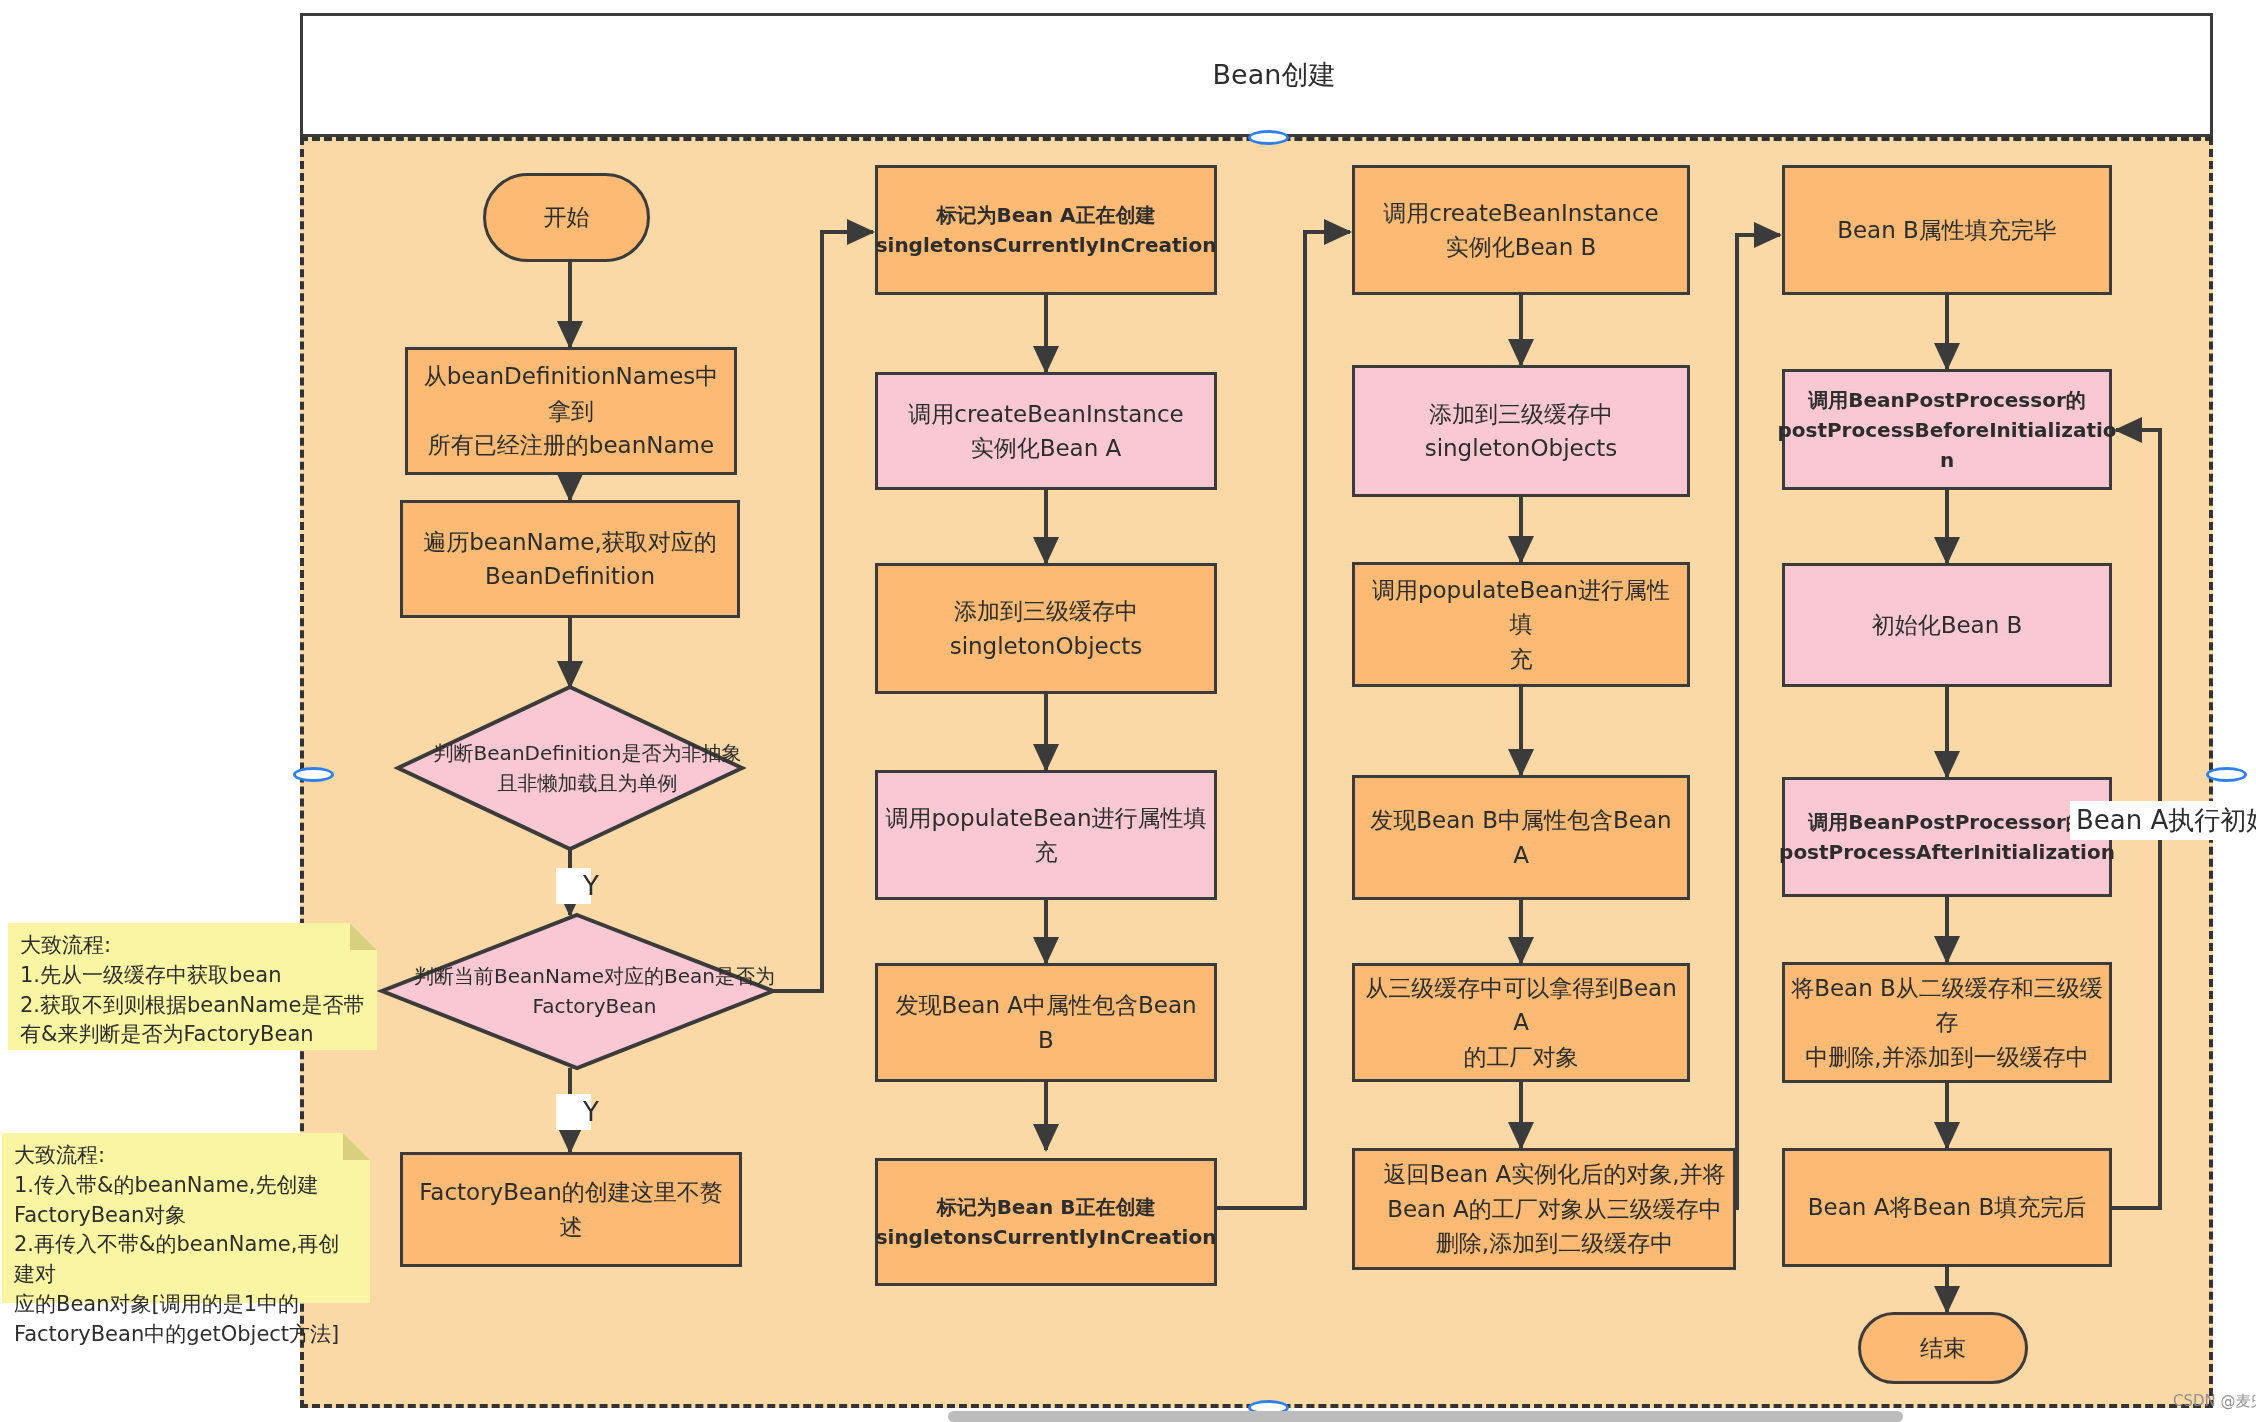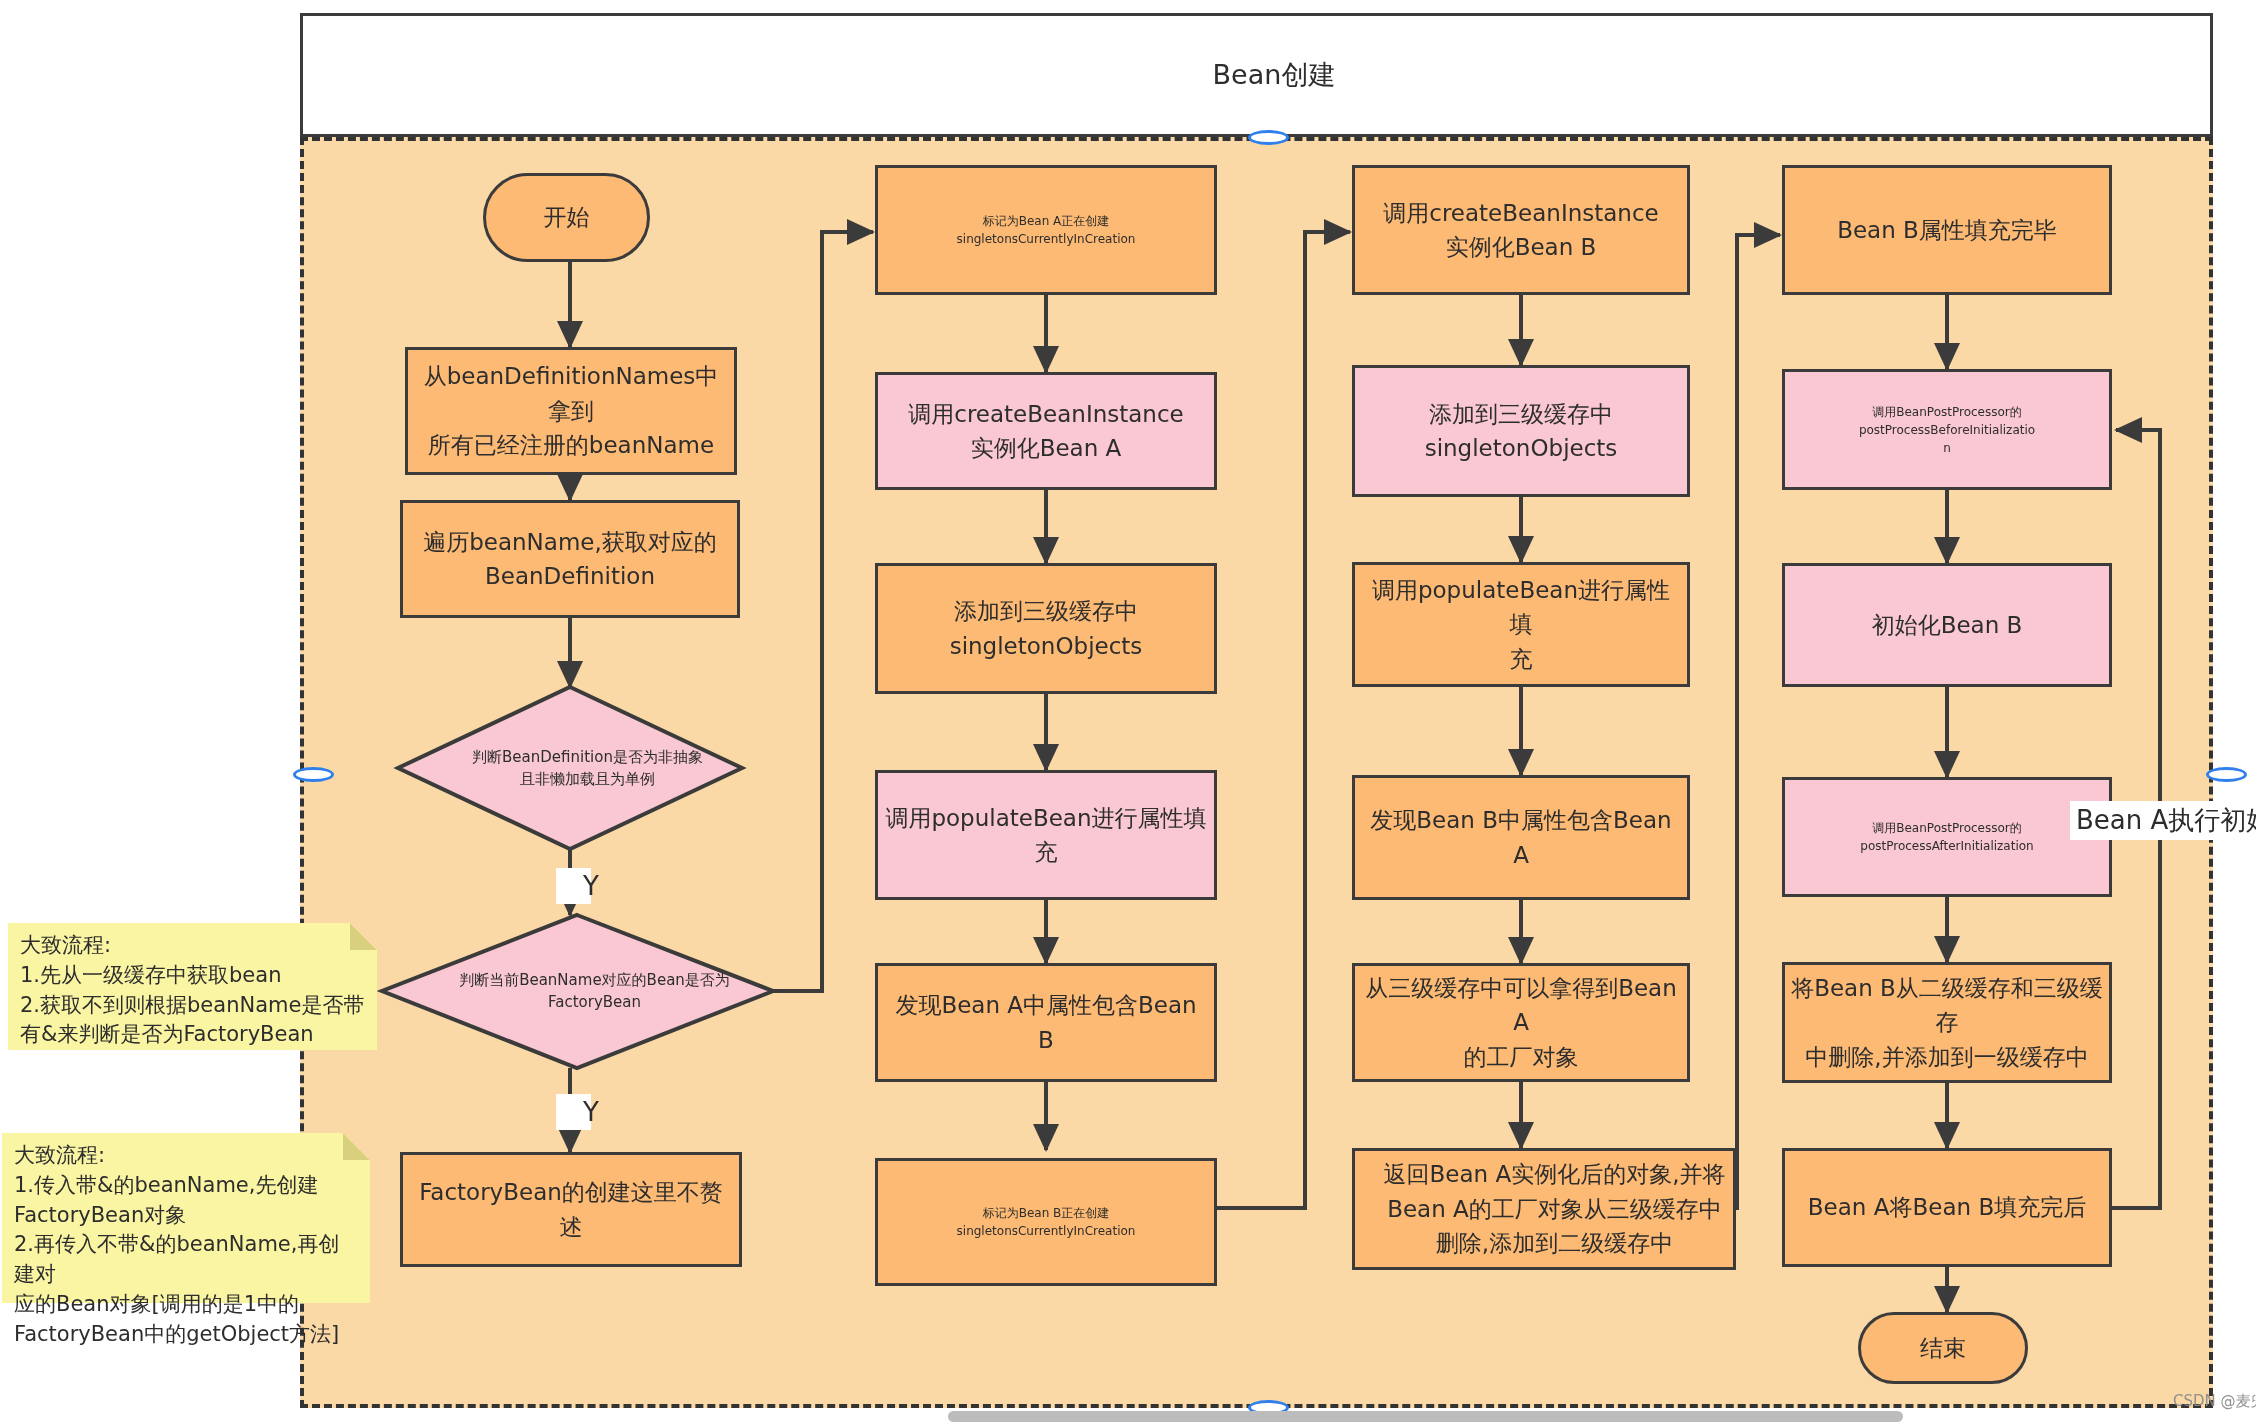--- a/index.html
+++ b/index.html
@@ -8,25 +8,25 @@
   .abs{position:absolute;box-sizing:border-box;padding-left:35px;}
   
   #title-band{left:300px;top:13px;width:1913px;height:124px;background:#ffffff;
               border:3px solid #3b3b3b;display:flex;align-items:center;justify-content:center;
               font-size:27px;}
   #canvas{left:300px;top:137px;width:1913px;height:1271px;background:#fbd9a6;
           border:4px dashed #333333;}
   
   .box{background:#fdba74;border:3px solid #3b3b3b;display:flex;align-items:center;justify-content:center;
        text-align:center;font-size:23px;line-height:1.5;white-space:pre-line;padding:4px 6px;}
-  .small{font-size:12px;}
+  .small{font-size:20px;font-weight:bold;}
   .pink{background:#f9c8d2;}
   .oval{border-radius:48px;}
   .dtext{display:flex;align-items:center;justify-content:center;text-align:center;
-         font-size:15px;line-height:1.5;white-space:pre-line;}
+         font-size:20px;line-height:1.5;white-space:pre-line;}
   .ylab{background:#ffffff;display:flex;align-items:center;justify-content:center;
         font-size:26px;width:30px;height:36px;}
   .loop-label{background:#ffffff;font-size:26px;padding:2px 6px;white-space:nowrap;}
   
   .note{background:#faf5a3;}
   .note-text{position:absolute;left:0;top:0;right:0;bottom:0;padding:8px 12px;
              font-size:21px;line-height:1.42;white-space:pre-line;}
   .fold-dark{position:absolute;top:0;right:0;width:0;height:0;
              border-bottom:27px solid #d8d07c;border-right:27px solid transparent;}
   .fold-cut{position:absolute;top:0;right:0;width:0;height:0;

